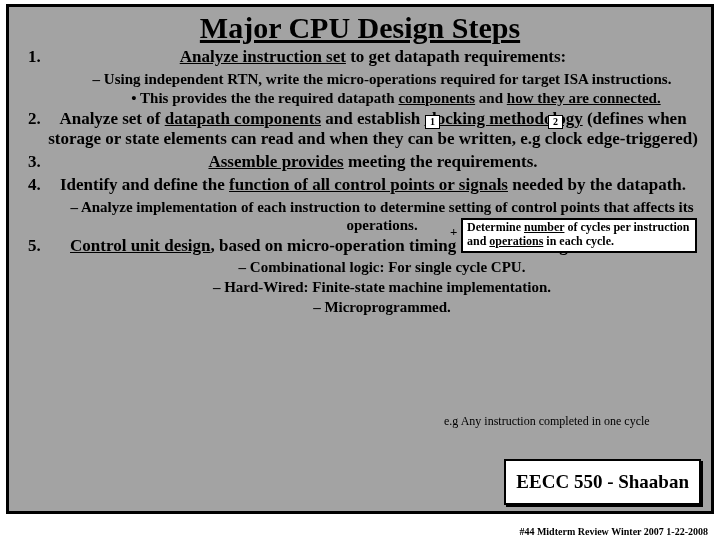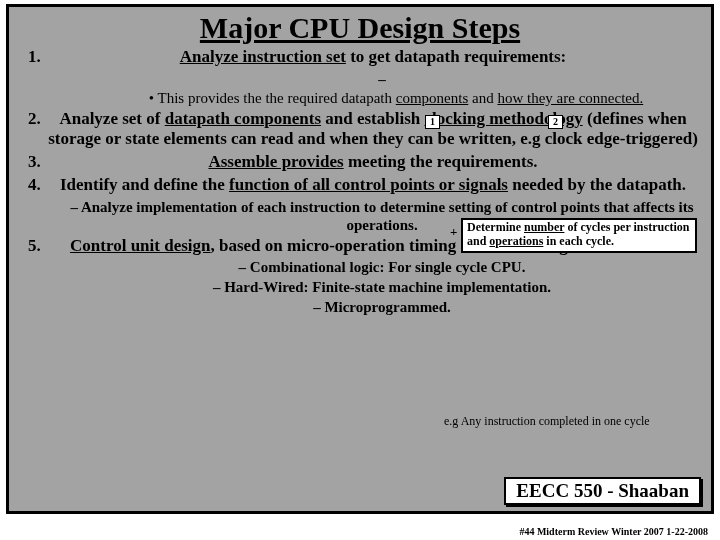--- a/index.html
+++ b/index.html
@@ -38,21 +38,21 @@
   ul.sub1 > li {
     font-size: 15px;
     font-weight: bold;
     line-height: 1.2;
     margin-bottom: 2px;
   }
   ul.sub1 > li::before { content: "–  "; }
   ul.sub2 { list-style: none; padding-left: 28px; margin-top: 1px; }
   ul.sub2 > li {
     font-size: 15px;
-    font-weight: normal;
+    font-weight: bold;
     line-height: 1.2;
   }
   ul.sub2 > li::before { content: "•  "; }
   .normal { font-weight: normal; }
   .boxnum {
     position: absolute;
     border: 1px solid #000;
     font-size: 10px;
     font-weight: bold;
     padding: 0 4px;
@@ -74,21 +74,21 @@
     font-size: 12px;
     font-weight: normal;
   }
   .course-box {
     position: absolute;
     right: 10px;
     bottom: 6px;
     border: 2px solid #000;
     box-shadow: 2px 2px 0 #000;
     background: #fff;
-    padding: 1px 10px;
+    padding: 10px 10px;
     font-size: 19px;
     font-weight: bold;
   }
   .footer {
     position: absolute;
     right: 12px;
     bottom: 3px;
     font-size: 10px;
     font-weight: bold;
   }
@@ -103,21 +103,21 @@
 
 <div class="slide">
 
   <div class="title">Major CPU Design Steps</div>
 
   <ol class="main">
 
     <li>
       <span class="head"><span class="u">Analyze instruction set</span><span> to get datapath requirements:</span></span>
       <ul class="sub1">
-        <li>
+        <li><span>Using independent RTN, write the micro-operations required for target ISA instructions.</span>
           <ul class="sub2">
             <li>
               <span>This provides the the required datapath </span><span class="u">components</span><span> and </span><span class="u">how they are connected.</span>
             </li>
           </ul>
         </li>
       </ul>
     </li>
 
     <li>

